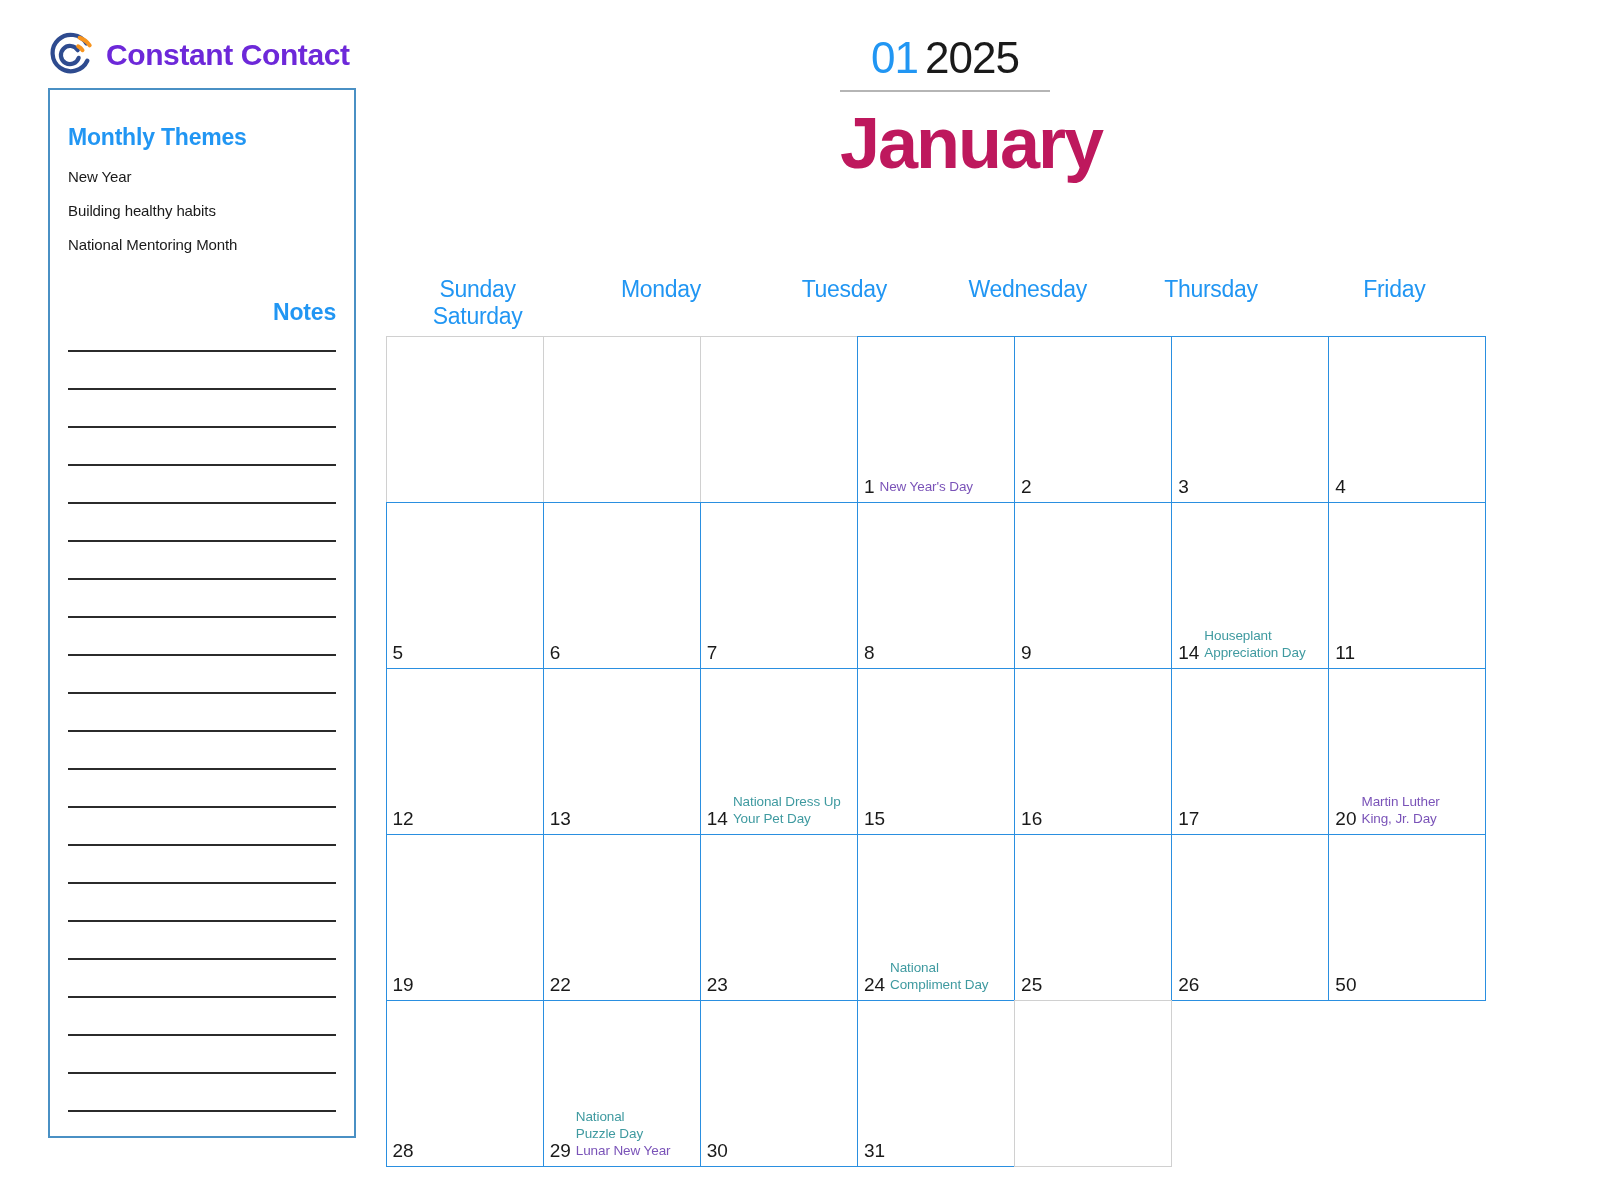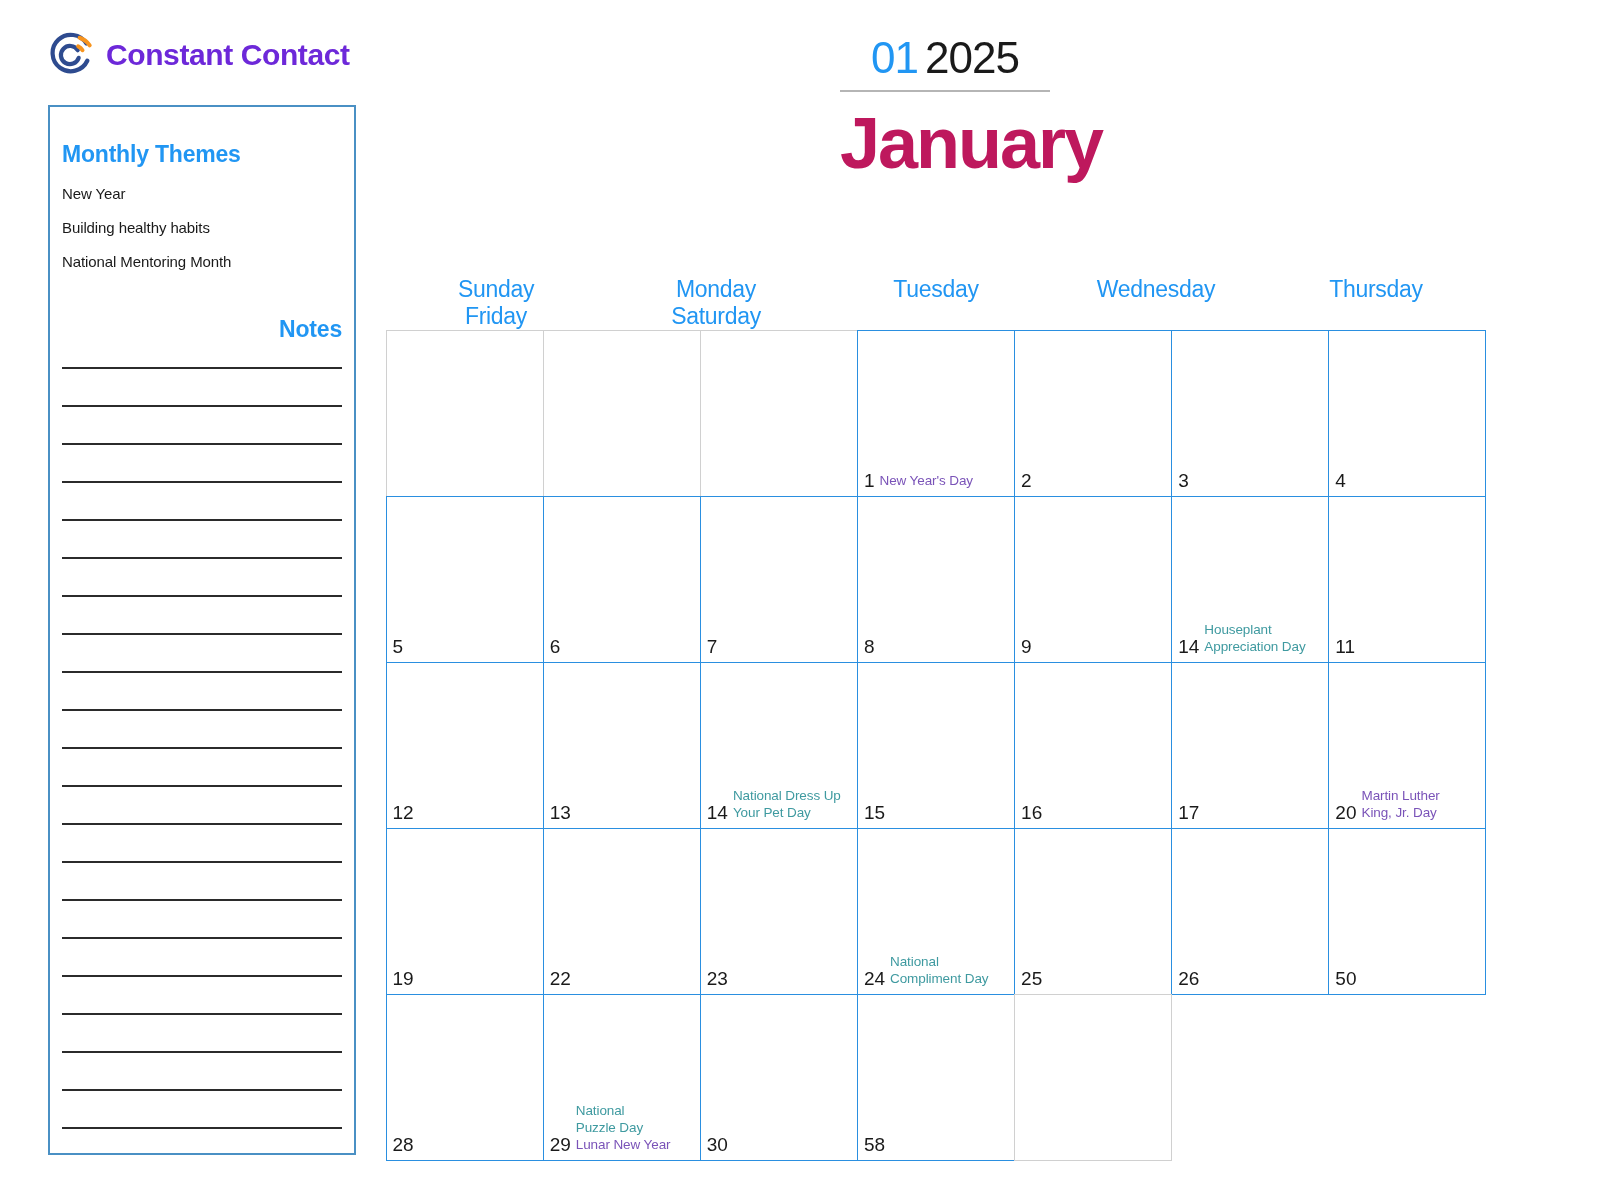--- a/index.html
+++ b/index.html
@@ -46,27 +46,27 @@
     font-weight: bold;
     color: #6d28d9;
     letter-spacing: -0.4px;
     white-space: nowrap;
   }
 
   
   #sidebar {
     position: absolute;
     left: 48px;
-    top: 105px;
+    top: 88px;
     width: 308px;
     height: 1050px;
     border: 2px solid #4a90c4;
     box-sizing: border-box;
     background: #fff;
-    padding: 0 12px;
+    padding: 0 18px;
   }
   .side-heading {
     color: #2196f3;
     font-size: 23px;
     font-weight: bold;
     letter-spacing: -0.2px;
   }
   #themes-heading { margin-top: 34px; }
   .theme-item {
     font-size: 15px;
@@ -114,21 +114,22 @@
 
   
   #calendar {
     position: absolute;
     left: 386px;
     top: 276px;
     width: 1100px;
   }
   #weekday-row {
     display: grid;
-    grid-template-columns: repeat(5, 1fr);
+    grid-template-columns: repeat(6, 1fr);
+    margin-bottom: 6px;
   }
   .weekday {
     text-align: center;
     color: #2196f3;
     font-size: 23px;
     letter-spacing: -0.3px;
   }
   #grid {
     display: grid;
     grid-template-columns: repeat(7, 1fr);
@@ -436,21 +437,21 @@
           </div>
         </div>
       </div>
       <div class="cell">
         <div class="cell-bottom">
           <span class="daynum">30</span>
         </div>
       </div>
       <div class="cell">
         <div class="cell-bottom">
-          <span class="daynum">58</span>
+          <span class="daynum">31</span>
         </div>
       </div>
       <div class="cell outside">
         <div class="cell-bottom">
           <span class="daynum"></span>
         </div>
       </div>
     </div>
 </div>
 

